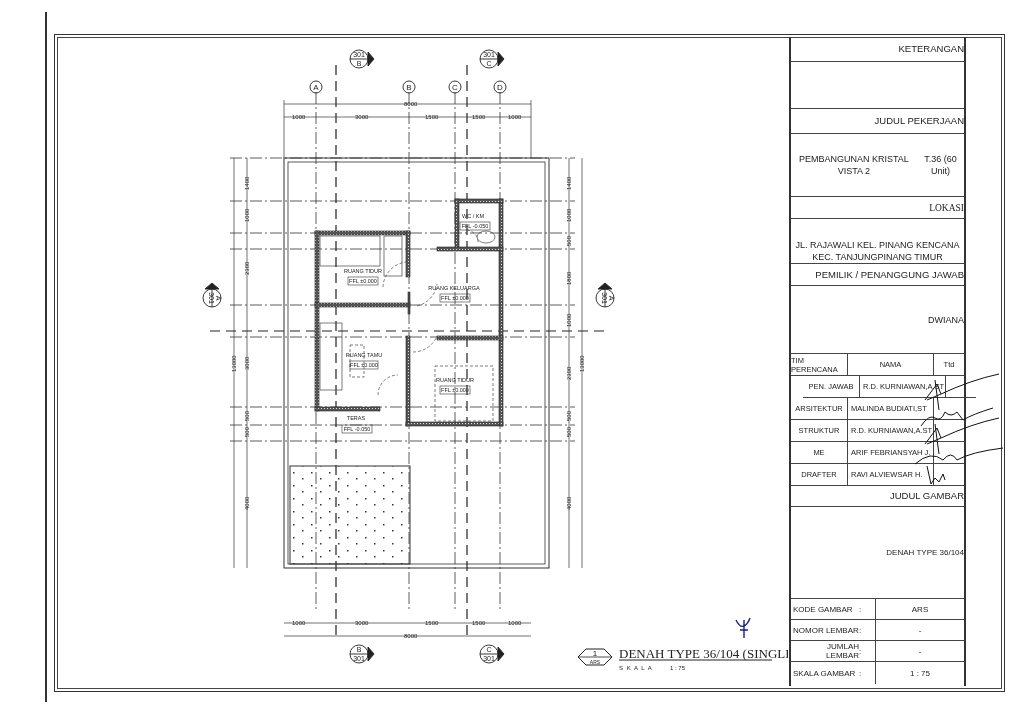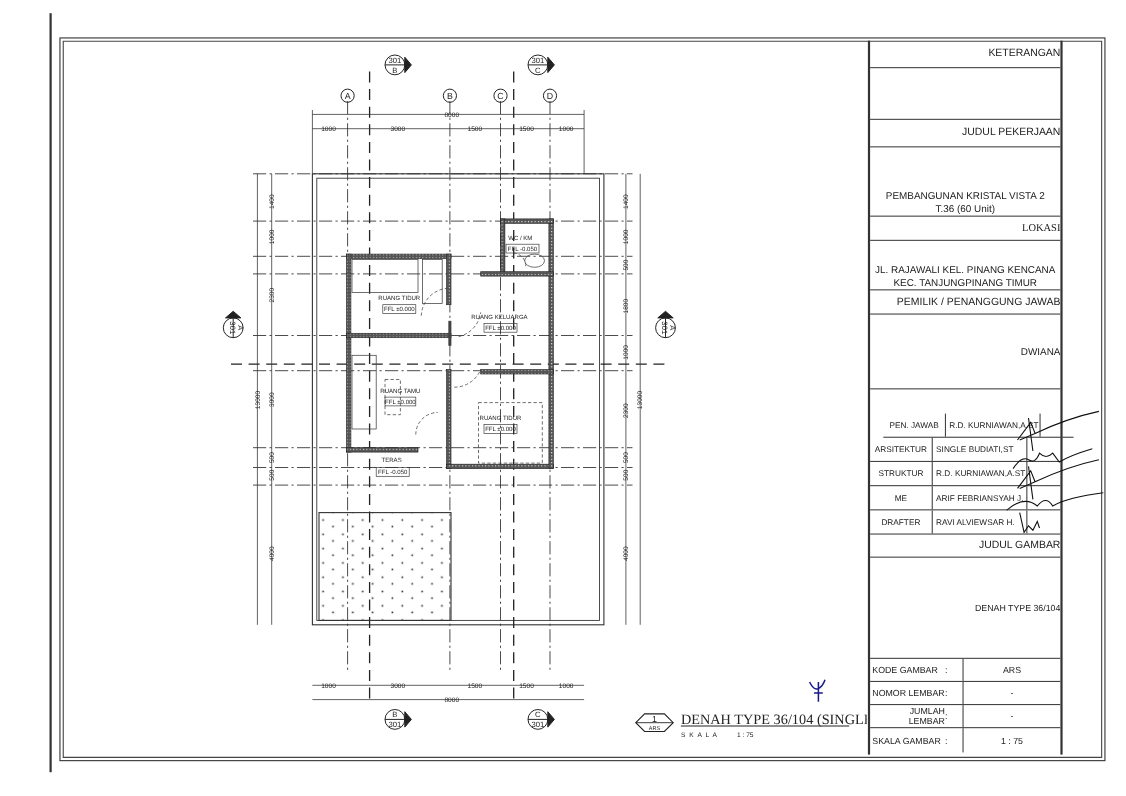--- a/index.html
+++ b/index.html
@@ -250,46 +250,51 @@
 <div class="tb">
   <div class="row hdr" style="top:0;height:24px;">
       <span>KETERANGAN</span>
     </div>
   <div class="row" style="top:25px;height:46px;">
       <span></span>
     </div>
   <div class="row hdr" style="top:72px;height:24px;">
       <span>JUDUL PEKERJAAN</span>
     </div>
-  <div class="row" style="top:97px;height:62px;flex-direction:column;">
+  <div class="row" style="top:97px;height:62px;flex-direction:row;">
     <span>PEMBANGUNAN KRISTAL VISTA 2</span>
     <span>T.36 (60 Unit)</span>
   </div>
   <div class="row hdr" style="top:160px;height:21px;font-family:Liberation Serif, serif;">
       <span>LOKASI</span>
     </div>
   <div class="row" style="top:182px;height:44px;flex-direction:column;">
     <span>JL. RAJAWALI KEL. PINANG KENCANA</span>
     <span>KEC. TANJUNGPINANG TIMUR</span>
   </div>
   <div class="row hdr" style="top:227px;height:21px;">
       <span>PEMILIK / PENANGGUNG JAWAB</span>
     </div>
   <div class="row" style="top:249px;height:67px;">
       <span>DWIANA</span>
     </div>
 
+  <div class="team" style="top:317px;height:21px;">
+    <div class="c1">TIM PERENCANA</div>
+    <div class="c2" style="justify-content:center;padding:0">NAMA</div>
+    <div class="c3">Ttd</div>
+  </div>
   <div class="team" style="top:339px;height:21px;margin-left:12px;">
     <div class="c1">PEN. JAWAB</div>
       <div class="c2">R.D. KURNIAWAN,A.ST</div>
       <div class="c3"></div>
   </div>
   <div class="team" style="top:361px;height:21px;justify-content:space-between;">
     <div class="c1">ARSITEKTUR</div>
-      <div class="c2">SINGLE BUDIATI,ST</div>
+      <div class="c2">MALINDA BUDIATI,ST</div>
       <div class="c3"></div>
   </div>
   <div class="team" style="top:383px;height:21px;">
     <div class="c1">STRUKTUR</div>
       <div class="c2">R.D. KURNIAWAN,A.ST</div>
       <div class="c3"></div>
   </div>
   <div class="team" style="top:405px;height:21px;">
     <div class="c1">ME</div>
       <div class="c2">ARIF FEBRIANSYAH J.</div>

